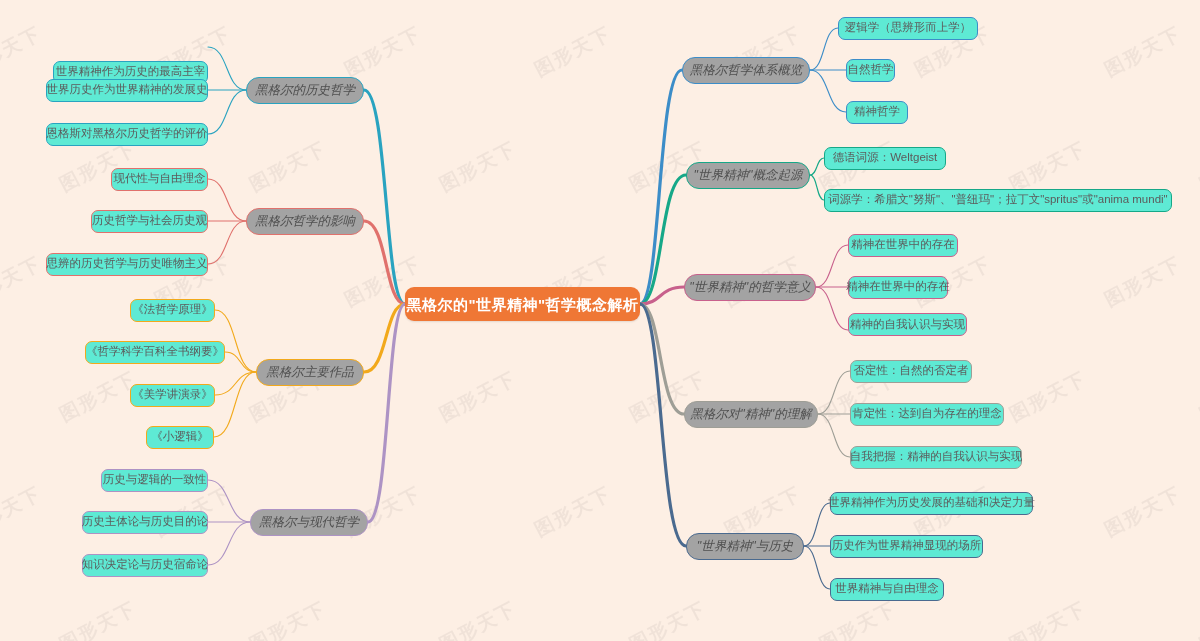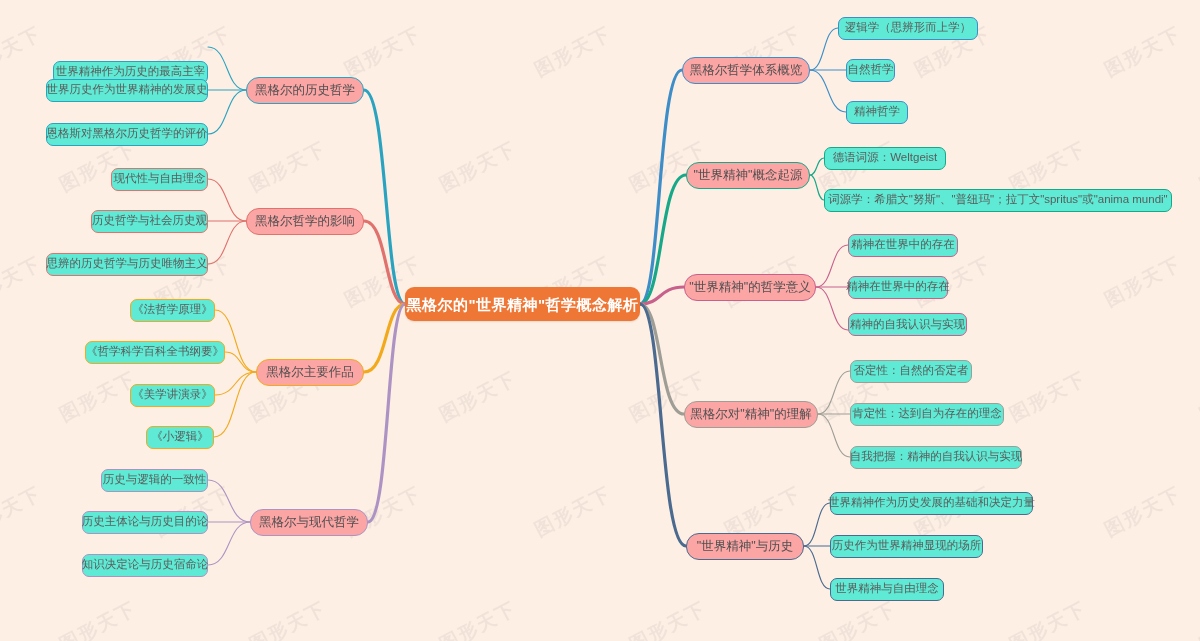--- a/index.html
+++ b/index.html
@@ -37,22 +37,23 @@
     line-height:1;
     padding:0 8px;
     height:23px;
   }
   .node.branch{
     border-width:1.6px;
     border-radius:13px;
     height:27px;
     font-size:12.5px;
     color:#4f4f4f;
-    background:#fca5a5;
+    background:#a3a3a3;
     padding:0 11px;
+    font-style:italic;
   }
   .node.center{
     border:none;
     border-radius:9px;
     background:#ef7735;
     color:#ffffff;
     font-size:15px;
     font-weight:700;
     height:34px;
     padding:0 14px;

